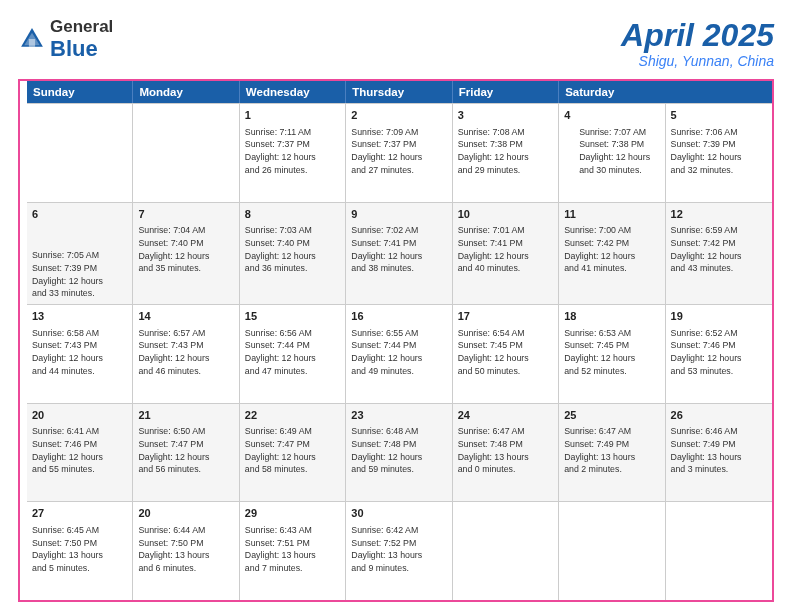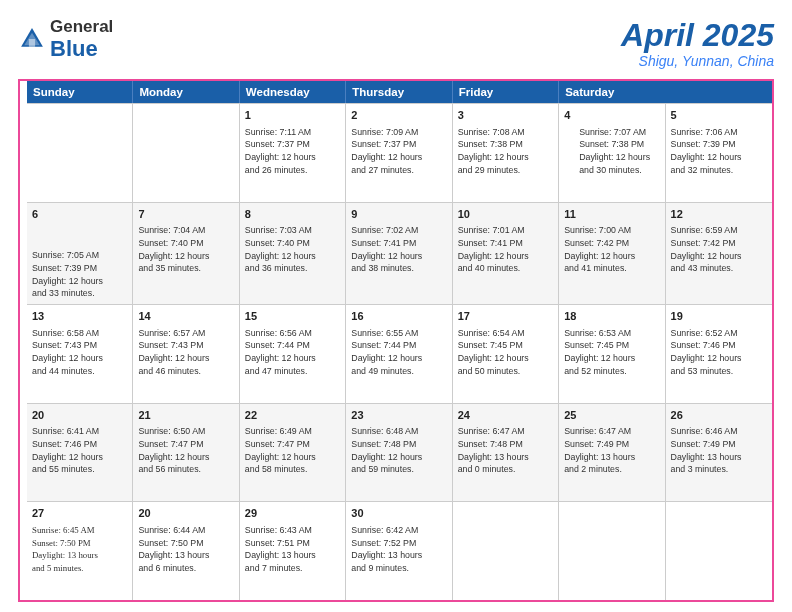--- a/index.html
+++ b/index.html
@@ -338,21 +338,21 @@
             <span class="day-num">26</span>
             <div class="cell-text" style="white-space: pre-line;">Sunrise: 6:46 AM
 Sunset: 7:49 PM
 Daylight: 13 hours
 and 3 minutes.</div>
           </div>
         </div>
         <div class="cal-row">
           <div class="cal-cell">
             <span class="day-num">27</span>
-            <div class="cell-text" style="white-space: pre-line; font-family: Liberation Serif, serif;">Sunrise: 6:45 AM
+            <div class="cell-text" style="white-space: pre-line;">Sunrise: 6:45 AM
 Sunset: 7:50 PM
 Daylight: 13 hours
 and 5 minutes.</div>
           </div>
           <div class="cal-cell">
             <span class="day-num">20</span>
             <div class="cell-text" style="white-space: pre-line;">Sunrise: 6:44 AM
 Sunset: 7:50 PM
 Daylight: 13 hours
 and 6 minutes.</div>

